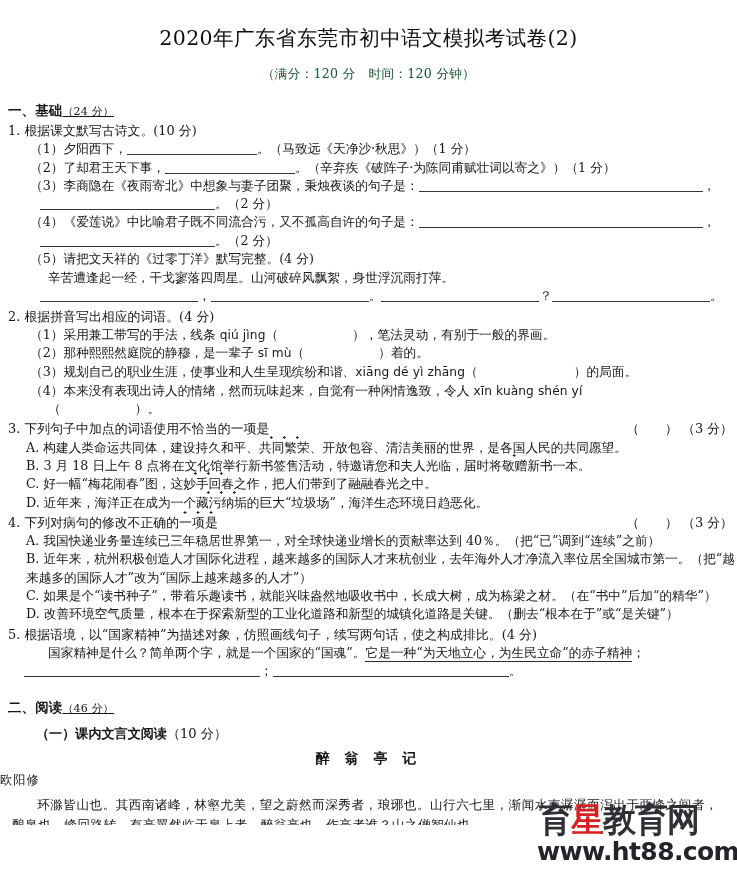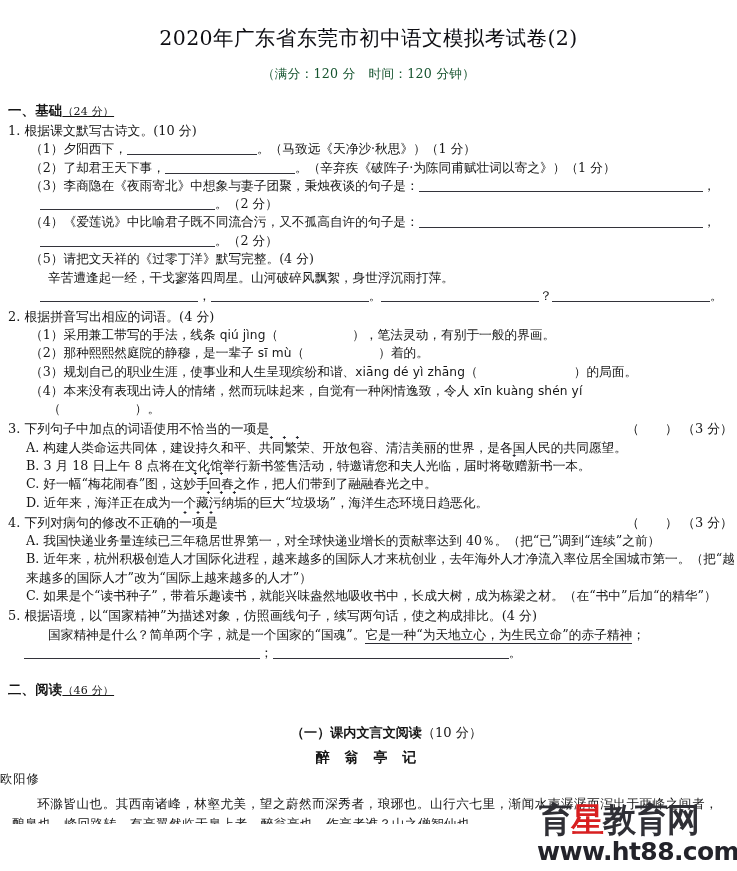--- a/index.html
+++ b/index.html
@@ -124,24 +124,24 @@
   }
   .paren-gap { display: inline-block; width: 74px; }
   .paren-gap-lg { display: inline-block; width: 96px; }
 
   .right-tag { float: right; margin-right: 4px; }
 
   .poem-line { margin-left: 48px; font-size: 12.7px; line-height: 1.5; }
 
   
   .sub-head {
-    text-align: center;
+    text-align: left;
     font-size: 13.1px;
     font-weight: 700;
-    margin-top: 25px;
+    margin-top: 8px;
     padding-left: 36px;
   }
   .sub-head .pts { font-weight: 400; }
   .art-title {
     text-align: center;
     font-size: 14px;
     font-weight: 700;
     letter-spacing: 5px;
     margin-top: 7px;
   }
@@ -297,20 +297,24 @@
     <span>我国快递业务量连续已三年稳居世界第一，对全球快递业增长的贡献率达到 40％。（把“已”调到“连续”之前）</span>
   </div>
   <div class="opt">
     <span>B.</span>
     <span>近年来，杭州积极创造人才国际化进程，越来越多的国际人才来杭创业，去年海外人才净流入率位居全国城市第一。（把“越来越多的国际人才”改为“国际上越来越多的人才”）</span>
   </div>
   <div class="opt">
     <span>C.</span>
     <span>如果是个“读书种子”，带着乐趣读书，就能兴味盎然地吸收书中，长成大树，成为栋梁之材。（在“书中”后加“的精华”）</span>
   </div>
+  <div class="opt">
+    <span>D.</span>
+    <span>改善环境空气质量，根本在于探索新型的工业化道路和新型的城镇化道路是关键。（删去“根本在于”或“是关键”）</span>
+  </div>
 
   <div class="q">
     <span>5.</span>
     <span>根据语境，以“国家精神”为描述对象，仿照画线句子，续写两句话，使之构成排比。(4 分)</span>
   </div>
   <div class="sub sub-wrap" style="margin-left:24px;">
     <span style="margin-left:24px;">国家精神是什么？简单两个字，就是一个国家的“国魂”。</span><span class="uline">它是一种“为天地立心，为生民立命”的赤子精神</span><span>；</span><span class="blank b-xl"></span><span>；</span><span class="blank b-xl"></span><span>。</span>
   </div>
 
   <div class="sec-head" style="">

